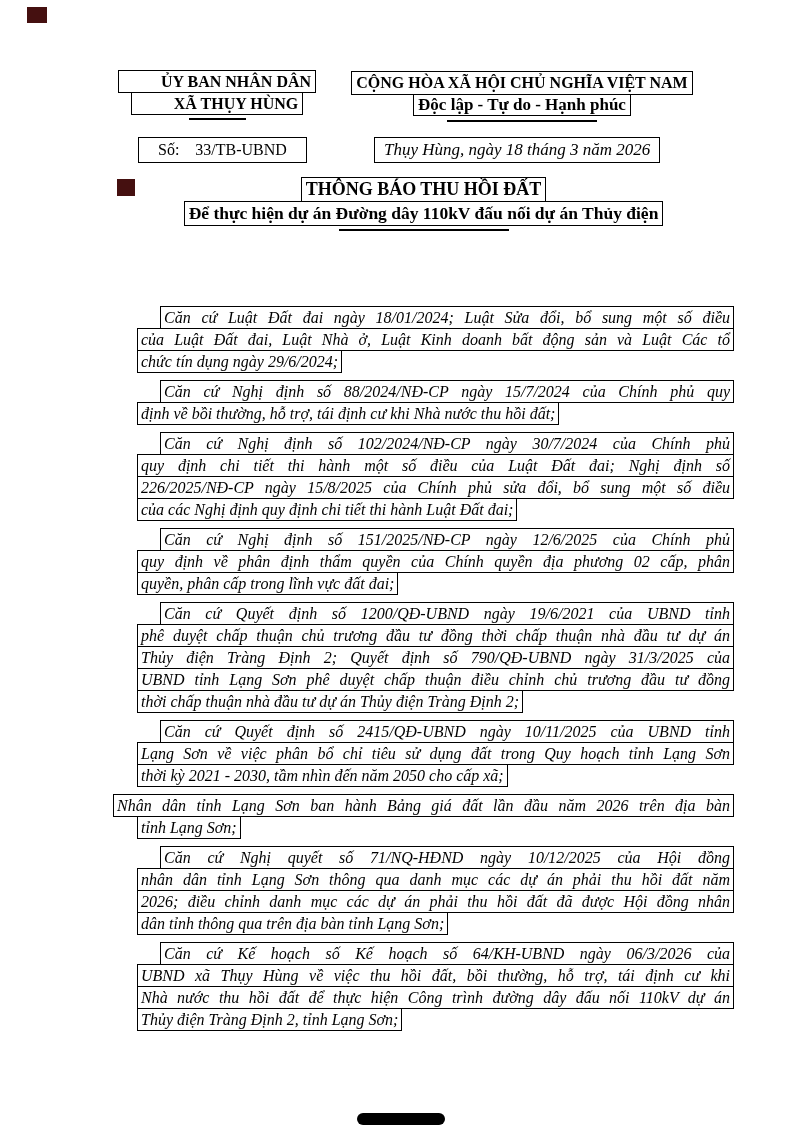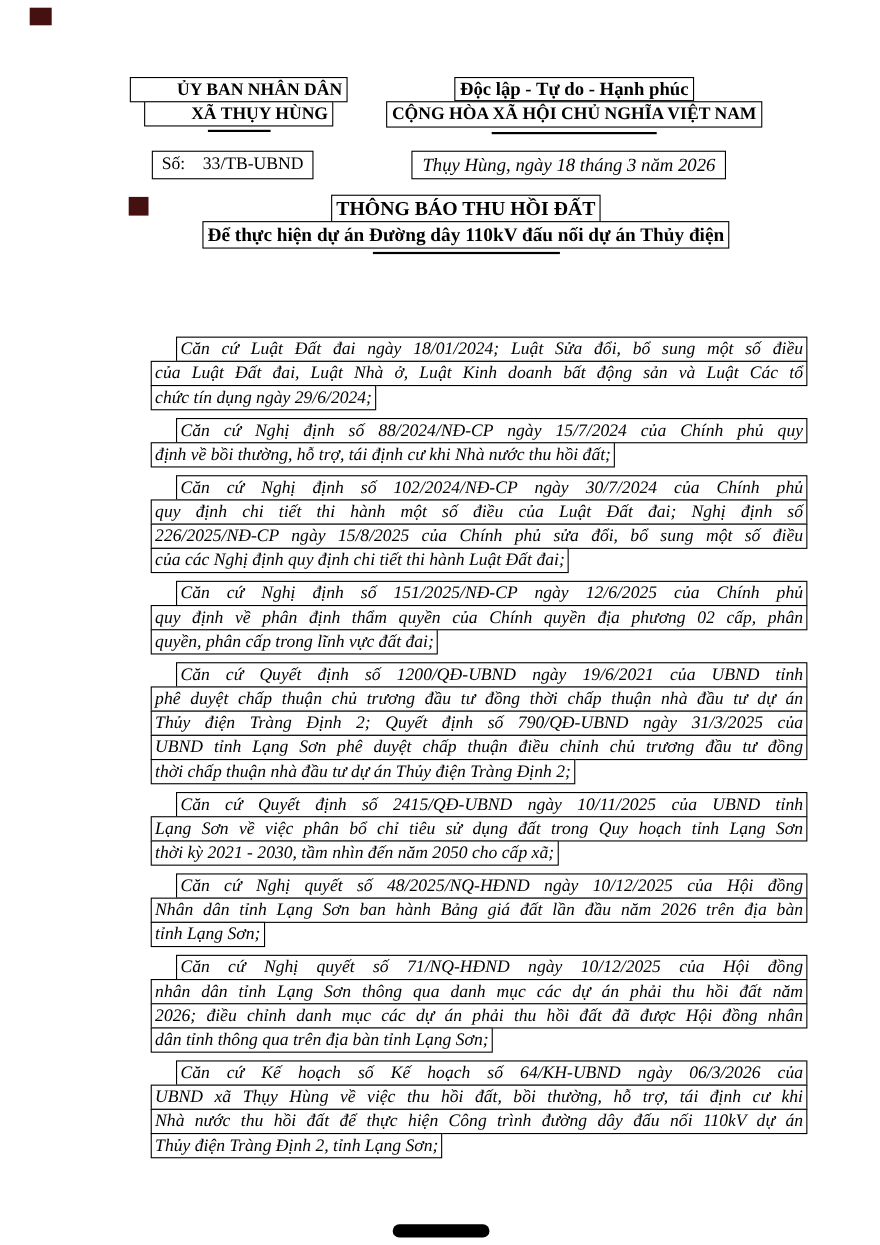--- a/index.html
+++ b/index.html
@@ -16,21 +16,21 @@
 
   .corner-mark{position:absolute;left:27px;top:7px;width:20px;height:16px;background:var(--mark,#451010);}
   .title-mark{position:absolute;left:117px;top:179px;width:18px;height:17px;background:var(--mark,#451010);}
   .bottom-bar{position:absolute;left:357px;top:1113px;width:88px;height:12px;border-radius:6px;background:var(--bar,#000);}
 
   .hdr-left{position:absolute;left:131px;top:70px;width:172px;display:flex;flex-direction:column;align-items:center;}
   .hdr-left .box{font-weight:bold;font-size:16px;line-height:21px;padding-left:42px;}
   .hdr-left .box + .box{margin-top:-1px;}
   .hdr-left .underline{width:57px;margin-top:3px;}
 
-  .num-box{position:absolute;left:138px;top:137px;font-size:16px;line-height:24px;padding:0 8px;}
+  .num-box{position:absolute;left:138px;top:137px;font-size:16px;line-height:24px;padding:0 19px;}
 
   .hdr-right{position:absolute;left:333px;top:71px;width:378px;display:flex;flex-direction:column;align-items:center;}
   .nation{font-weight:bold;font-size:16px;line-height:22px;}
   .motto{font-weight:bold;font-size:17px;line-height:20px;margin-top:-1px;}
   .hdr-right .underline{width:150px;margin-top:4px;}
 
   .date-box{position:absolute;left:374px;top:137px;font-style:italic;font-size:17px;line-height:24px;padding:0 9px;}
 
   .title-block{position:absolute;left:113px;top:177px;width:621px;display:flex;flex-direction:column;align-items:center;}
   .doc-title{font-weight:bold;font-size:18px;line-height:23px;}
@@ -58,22 +58,22 @@
 
   <div class="hdr-left">
     <div class="box">ỦY BAN NHÂN DÂN</div>
     <div class="box">XÃ THỤY HÙNG</div>
     <div class="underline"></div>
   </div>
 
   <div class="box num-box">Số:&nbsp;&nbsp;&nbsp;&nbsp;33/TB-UBND</div>
 
   <div class="hdr-right">
+    <div class="box nation">CỘNG HÒA XÃ HỘI CHỦ NGHĨA VIỆT NAM</div>
     <div class="box motto">Độc lập - Tự do - Hạnh phúc</div>
-    <div class="box nation">CỘNG HÒA XÃ HỘI CHỦ NGHĨA VIỆT NAM</div>
     <div class="underline"></div>
   </div>
 
   <div class="box date-box">Thụy Hùng, ngày 18 tháng 3 năm 2026</div>
 
   <div class="title-mark"></div>
 
   <div class="title-block">
     <div class="box doc-title">THÔNG BÁO THU HỒI ĐẤT</div>
     <div class="box subtitle">Để thực hiện dự án Đường dây 110kV đấu nối dự án Thủy điện</div>
@@ -107,21 +107,20 @@
         <div class="line justify">Thủy điện Tràng Định 2; Quyết định số 790/QĐ-UBND ngày 31/3/2025 của</div>
         <div class="line justify">UBND tỉnh Lạng Sơn phê duyệt chấp thuận điều chỉnh chủ trương đầu tư đồng</div>
         <div class="line last">thời chấp thuận nhà đầu tư dự án Thủy điện Tràng Định 2;</div>
       </div>
       <div class="para">
         <div class="line first justify">Căn cứ Quyết định số 2415/QĐ-UBND ngày 10/11/2025 của UBND tỉnh</div>
         <div class="line justify">Lạng Sơn về việc phân bổ chỉ tiêu sử dụng đất trong Quy hoạch tỉnh Lạng Sơn</div>
         <div class="line last">thời kỳ 2021 - 2030, tầm nhìn đến năm 2050 cho cấp xã;</div>
       </div>
       <div class="para">
-        <div class="line first justify">Căn cứ Nghị quyết số 48/2025/NQ-HĐND ngày 10/12/2025 của Hội đồng</div>
         <div class="line justify">Nhân dân tỉnh Lạng Sơn ban hành Bảng giá đất lần đầu năm 2026 trên địa bàn</div>
         <div class="line last">tỉnh Lạng Sơn;</div>
       </div>
       <div class="para">
         <div class="line first justify">Căn cứ Nghị quyết số 71/NQ-HĐND ngày 10/12/2025 của Hội đồng</div>
         <div class="line justify">nhân dân tỉnh Lạng Sơn thông qua danh mục các dự án phải thu hồi đất năm</div>
         <div class="line justify">2026; điều chỉnh danh mục các dự án phải thu hồi đất đã được Hội đồng nhân</div>
         <div class="line last">dân tỉnh thông qua trên địa bàn tỉnh Lạng Sơn;</div>
       </div>
       <div class="para">

